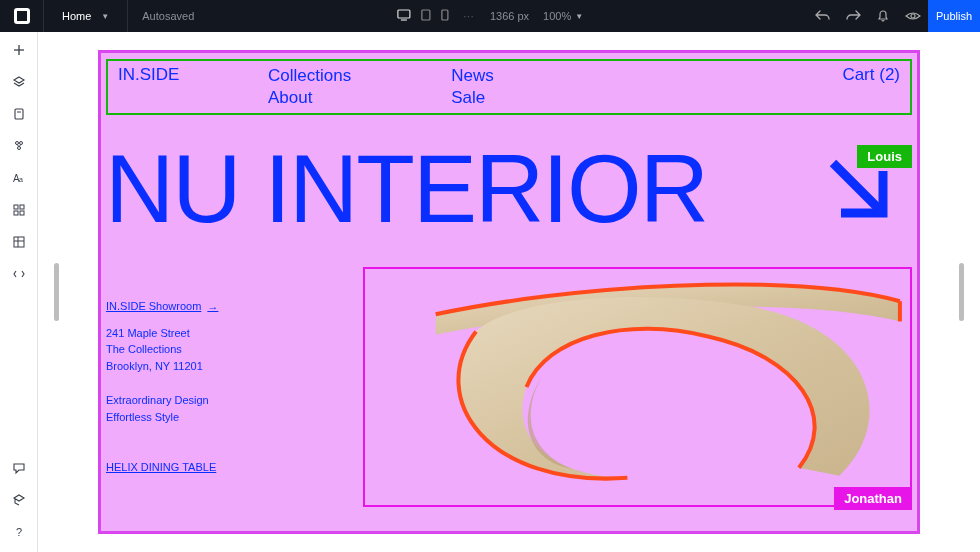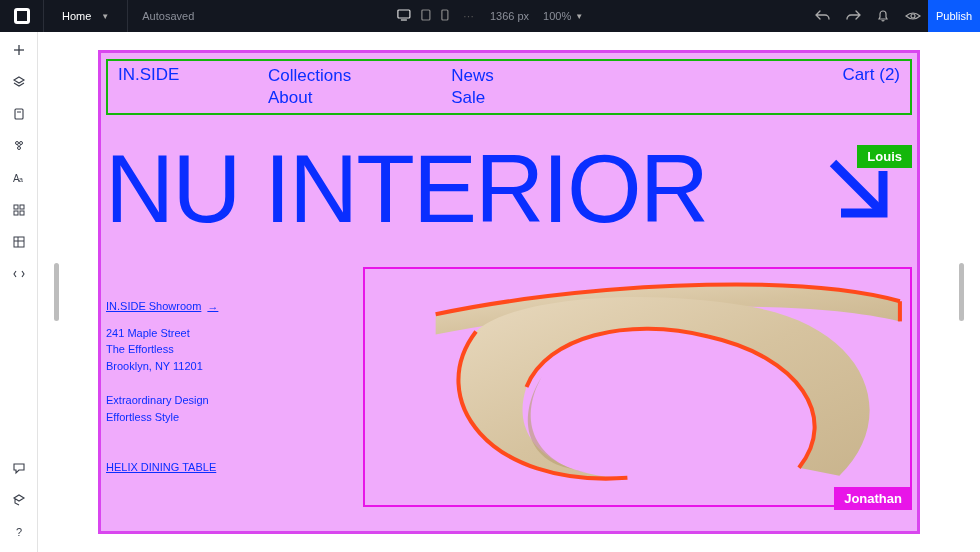--- a/index.html
+++ b/index.html
@@ -237,21 +237,21 @@
         </svg>
     </div>
 
     <div class="info">
       <div class="showroom">
         <span>IN.SIDE Showroom</span>
         <span>→</span>
       </div>
       <div class="addr">
         <div>241 Maple Street</div>
-        <div>The Effortless</div>
+        <div>The Collections</div>
         <div>Brooklyn, NY 11201</div>
       </div>
       <div class="tagline">
         <div>Extraordinary Design</div>
         <div>Effortless Style</div>
       </div>
       <div class="product">HELIX DINING TABLE</div>
     </div>
 
     <div class="product-box">

